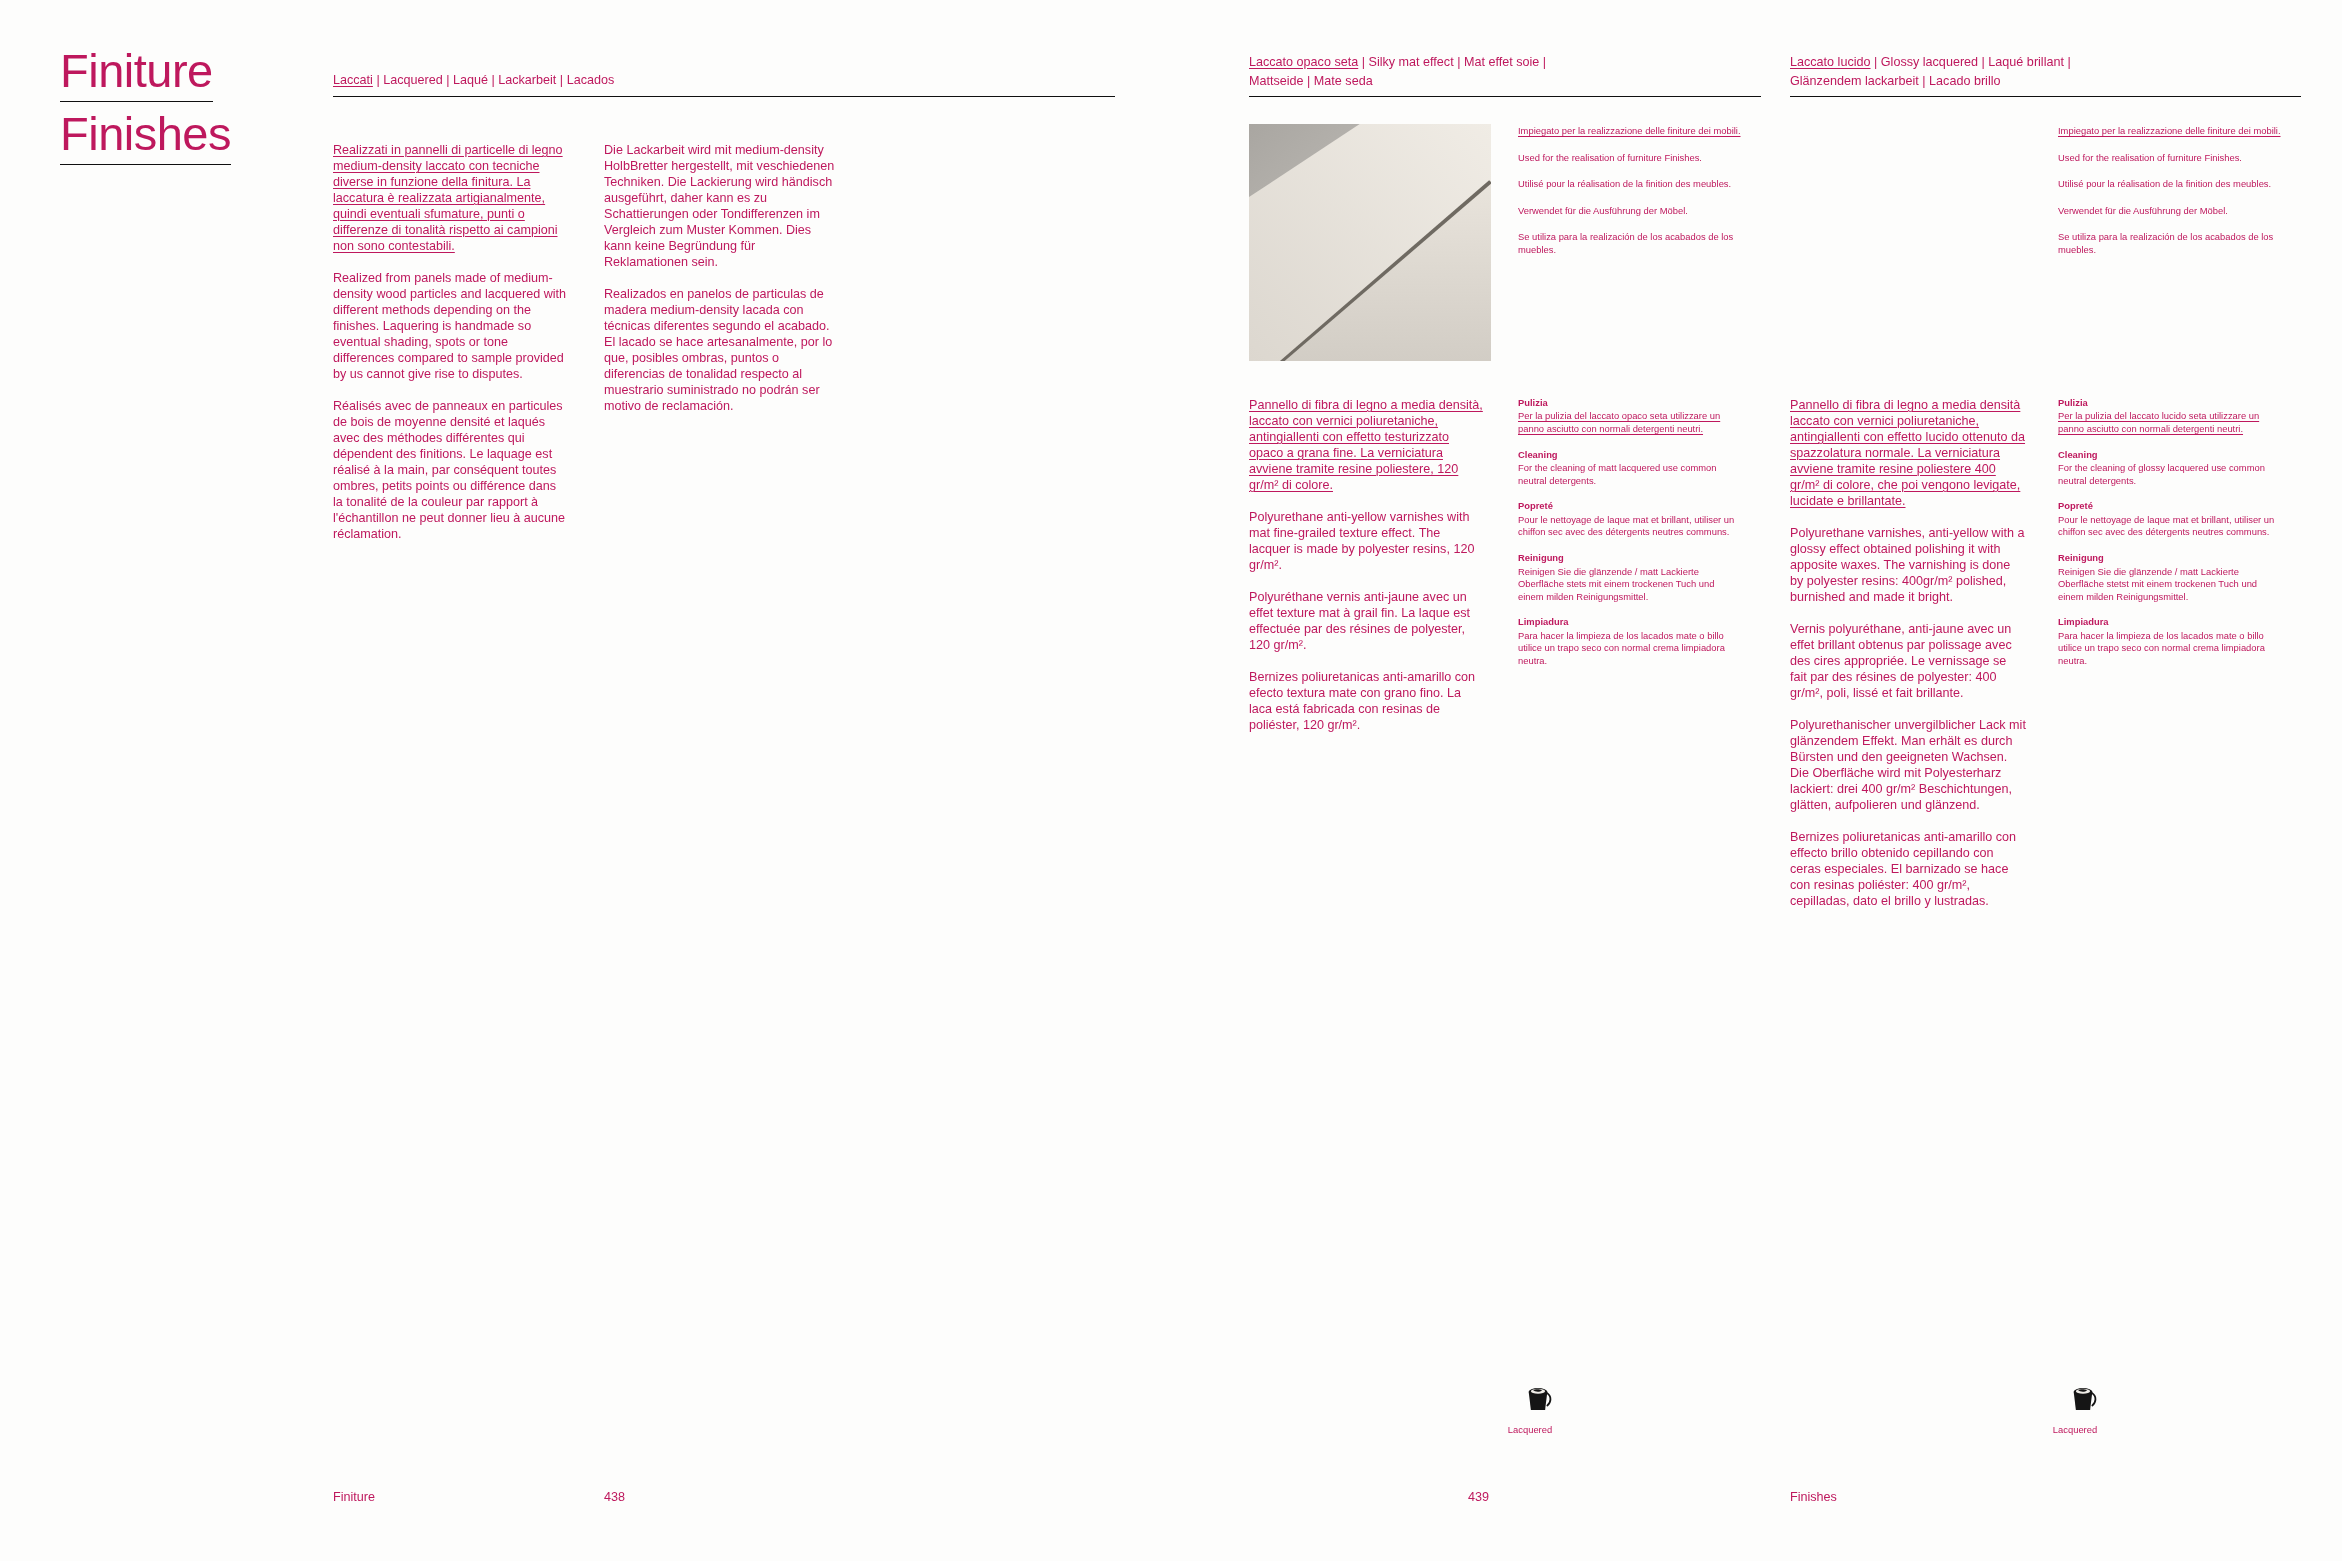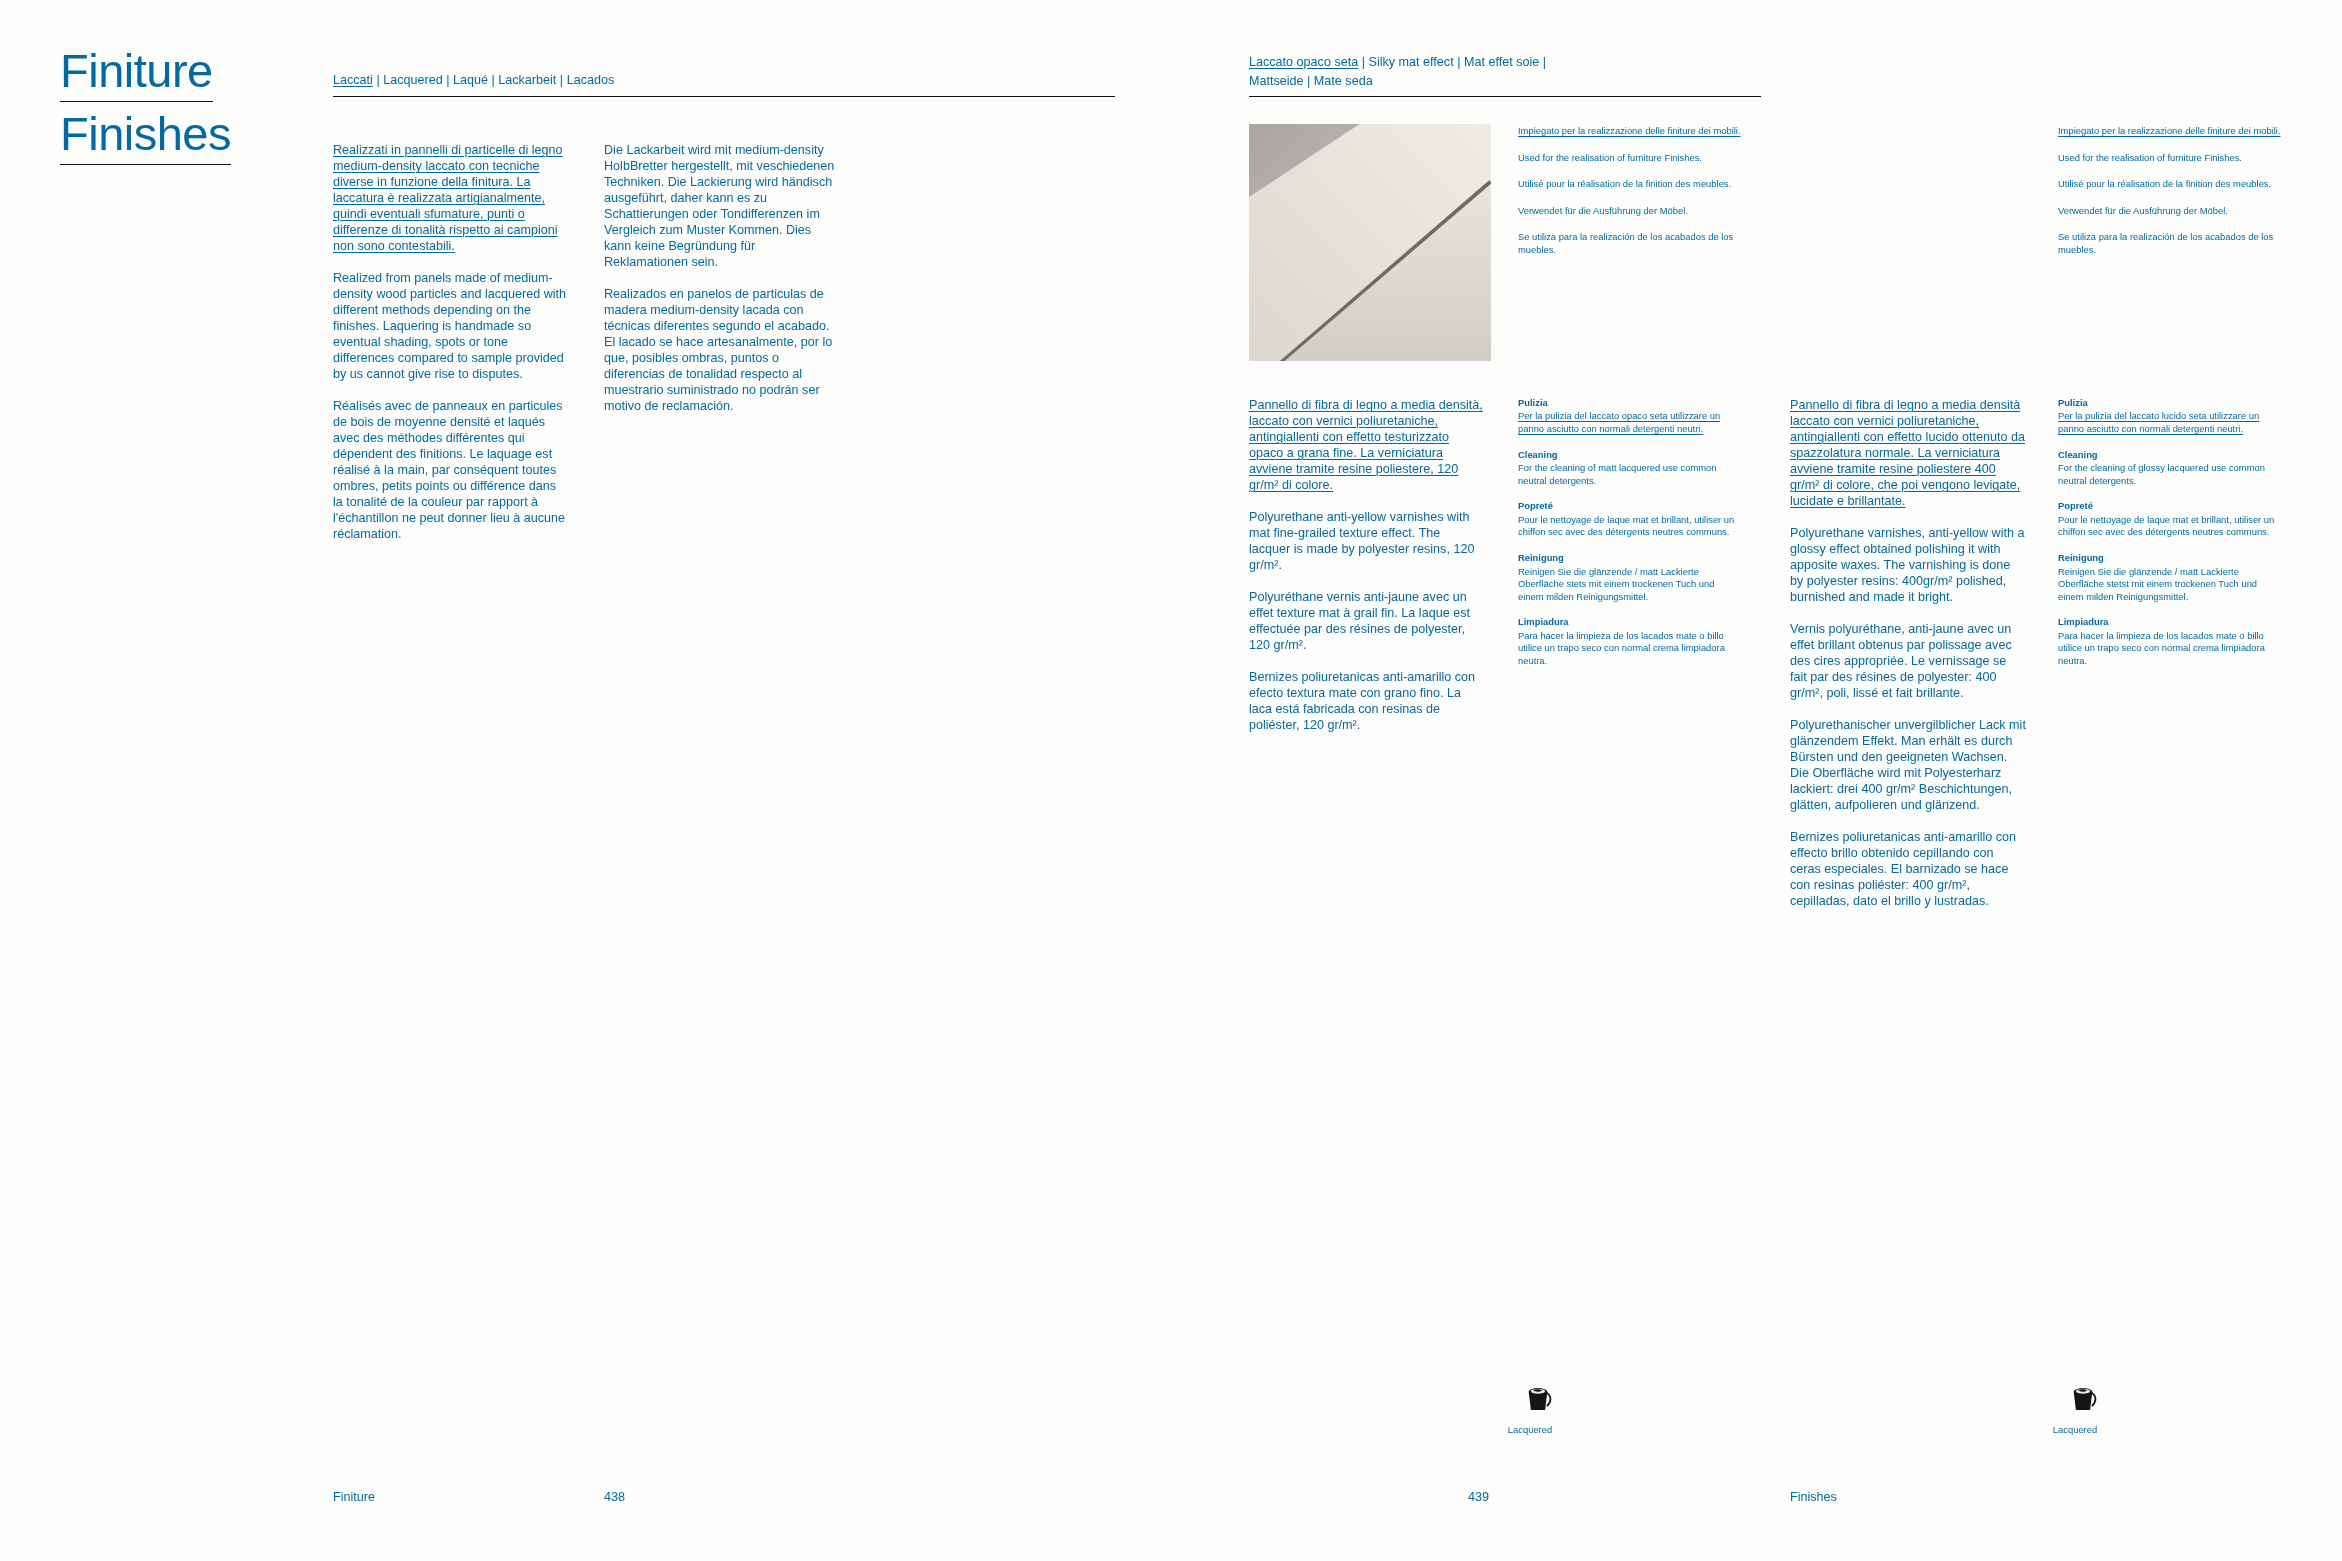--- a/index.html
+++ b/index.html
@@ -1,19 +1,19 @@
 <!DOCTYPE html>
 <html style="font-size:15px"><head>
 <meta charset="utf-8">
 <style>
   * { margin:0; padding:0; box-sizing:border-box; }
   html,body { background:#ffffff; }
   .page {
     position:relative; width:2342px; height:1562px;
-    background:#fdfdfc; color:#0369a1;
+    background:#fdfdfc; color:#be185d;
     font-family:"Liberation Sans","DejaVu Sans",sans-serif;
     overflow:hidden;
   }
   .abs { position:absolute; }
 
   
   .title { left:60px; top:47px; font-size:47px; letter-spacing:-0.5px; font-weight:400; line-height:1; }
   .title-word { display:inline-block; border-bottom:1.9px solid #101010; padding-bottom:6.6px; margin-bottom:8.4px; }
 
   
@@ -64,20 +64,24 @@
   <div class="abs body-col" style="left:604px; top:142px; width:234px;">
     <p>Die Lackarbeit wird mit medium-density HolbBretter hergestellt, mit veschiedenen Techniken. Die Lackierung wird händisch ausgeführt, daher kann es zu Schattierungen oder Tondifferenzen im Vergleich zum Muster Kommen. Dies kann keine Begründung für Reklamationen sein.</p>
     <p>Realizados en panelos de particulas de madera medium-density lacada con técnicas diferentes segundo el acabado. El lacado se hace artesanalmente, por lo que, posibles ombras, puntos o diferencias de tonalidad respecto al muestrario suministrado no podrán ser motivo de reclamación.</p>
   </div>
 
   <div class="abs header-block header-right" style="left:1249px; top:53px; width:512px;">
     <span class="u">Laccato opaco seta</span><span> | Silky mat effect | Mat effet soie |</span><br>
     <span>Mattseide | Mate seda</span>
   </div>
 
+  <div class="abs header-block header-right" style="left:1790px; top:53px; width:511px;">
+    <span class="u">Laccato lucido</span><span> | Glossy lacquered | Laqué brillant |</span><br>
+    <span>Glänzendem lackarbeit | Lacado brillo</span>
+  </div>
 
   <div class="abs" style="left:1249px; top:124px; width:242px; height:237px;">
     <svg class="photo" width="242" height="237" viewBox="0 0 258 253" preserveAspectRatio="none">
       <defs>
         <linearGradient id="bgGrad" x1="0" y1="0" x2="1" y2="1">
           <stop offset="0" stop-color="#a9a6a1"></stop>
           <stop offset="1" stop-color="#d6d3ce"></stop>
         </linearGradient>
         <linearGradient id="topGrad" x1="1" y1="0" x2="0" y2="1">
           <stop offset="0" stop-color="#f0ece5"></stop>

